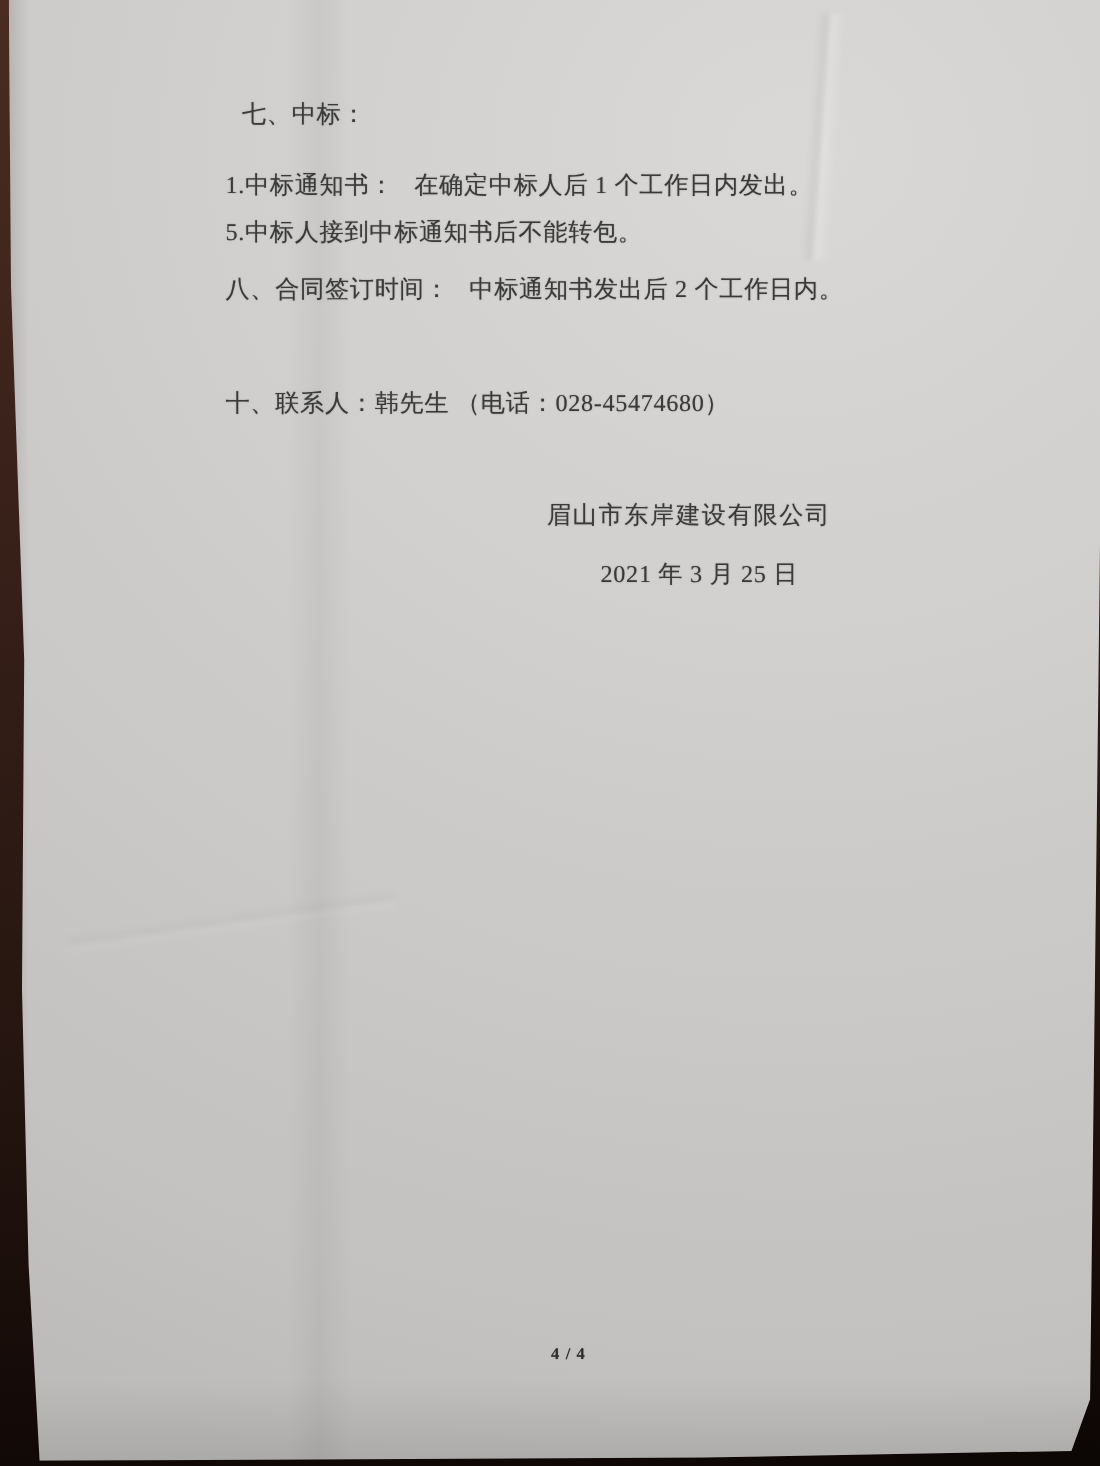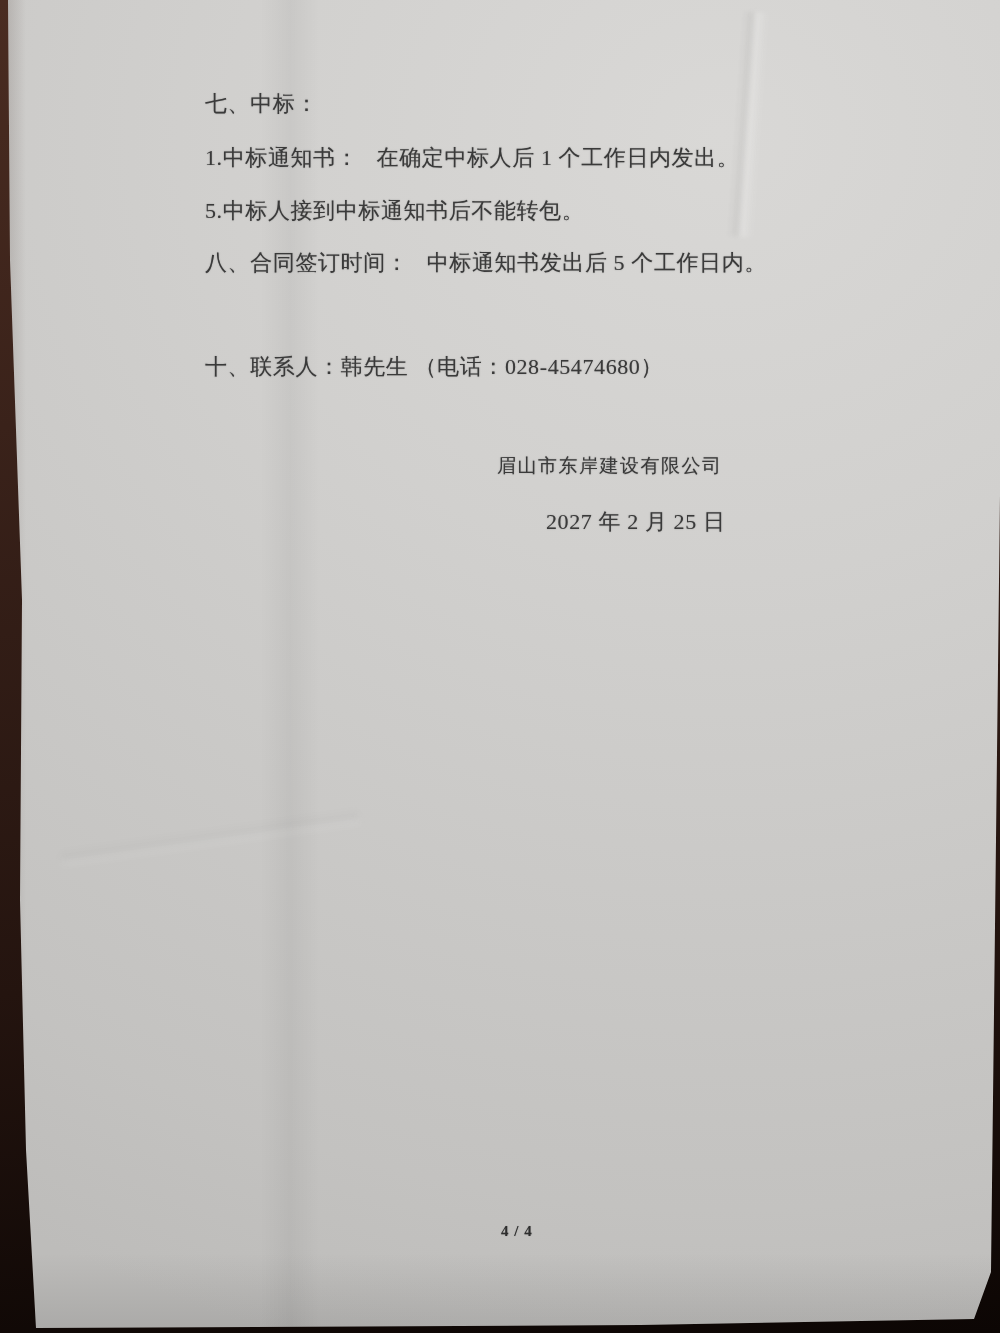--- a/index.html
+++ b/index.html
@@ -62,31 +62,31 @@
   .doc-line {
     position: absolute;
     left: 205px;
     font-size: 22px;
     line-height: 1.1;
     color: #3a3a3a;
     letter-spacing: 0.6px;
     white-space: pre;
     text-shadow: 0 0 1.2px rgba(58, 58, 58, 0.5);
   }
-  .line-0 { top: 92px;  }
-  .line-1 { top: 146px; }
+  .line-0 { top: 92px; margin-left: 15px;  }
+  .line-1 { top: 156px; }
   .line-2 { top: 199px; }
   .line-3 { top: 251px; }
   .line-4 { top: 304px; }
   .line-5 { top: 355px; }
   .signature-company {
     position: absolute;
     left: 497px;
     top: 453px;
-    font-size: 19px;
+    font-size: 22px;
     color: #3a3a3a;
     letter-spacing: 1.5px;
     white-space: pre;
     text-shadow: 0 0 1.2px rgba(58, 58, 58, 0.5);
   }
   .signature-date {
     position: absolute;
     left: 546px;
     top: 507px;
     font-size: 22px;
@@ -117,25 +117,25 @@
 
     <div class="crease-top-right"></div>
     <div class="crease-lower-left"></div>
 
     <div class="doc-line line-0">七、中标：</div>
 
     <div class="doc-line line-1">1.中标通知书：   在确定中标人后 1 个工作日内发出。</div>
 
     <div class="doc-line line-2">5.中标人接到中标通知书后不能转包。</div>
 
-    <div class="doc-line line-3">八、合同签订时间：   中标通知书发出后 5 个工作日内。</div>
+    <div class="doc-line line-3">八、合同签订时间：   中标通知书发出后 2 个工作日内。</div>
 
 
     <div class="doc-line line-5">十、联系人：韩先生 （电话：028-45474680）</div>
 
     <div class="signature-company">眉山市东岸建设有限公司</div>
 
-    <div class="signature-date">2027 年 2 月 25 日</div>
+    <div class="signature-date">2021 年 3 月 25 日</div>
 
     <div class="page-number">4 / 4</div>
 
   </div>
 </div>
 
 </body></html>

